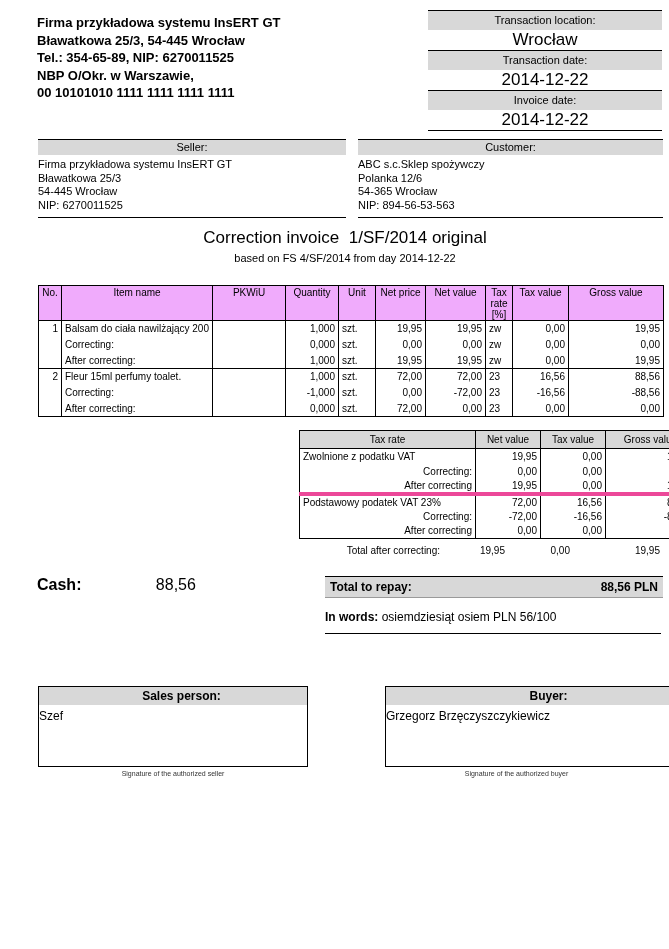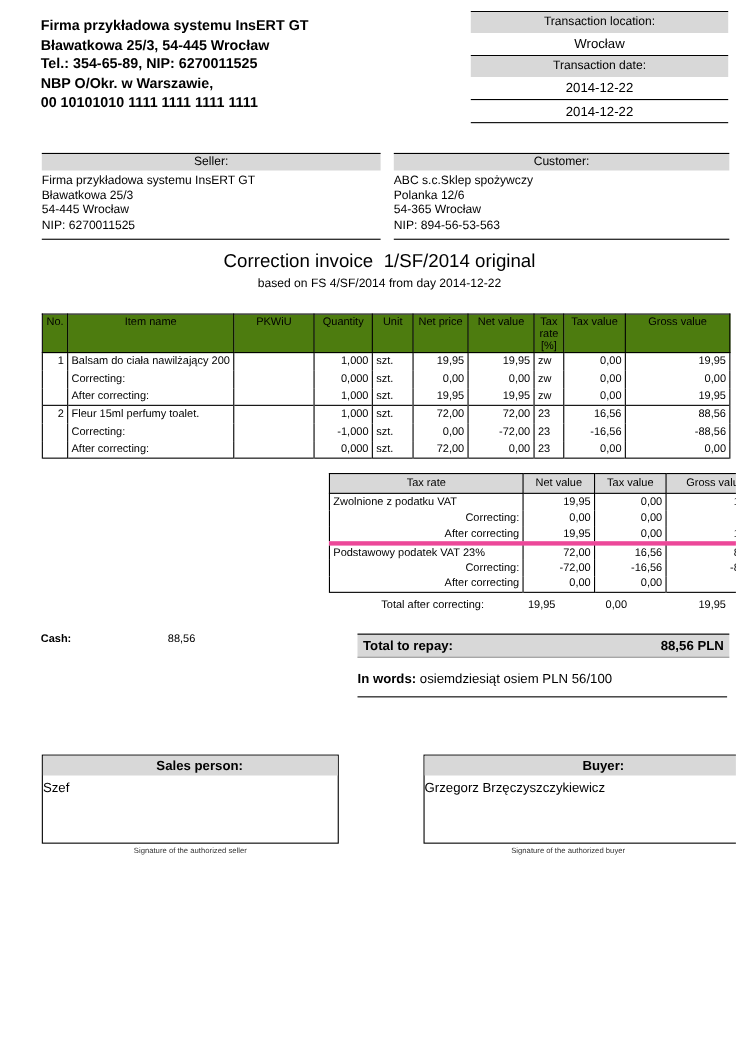--- a/index.html
+++ b/index.html
@@ -7,55 +7,55 @@
   body { font-family:"Liberation Sans","DejaVu Sans",sans-serif; color:#000; }
   .page { position:relative; width:669px; height:949px; background:#fff; overflow:hidden;border-radius:22px; }
 
   
   .company { position:absolute; left:37px; top:14px; font-size:13px; font-weight:bold; line-height:17.5px; }
 
   
   .tx-panel { position:absolute; left:428px; top:10px; width:234px; border-bottom:1.5px solid #000; }
   .tx-section { border-top:1.5px solid #000; }
   .tx-head { background:#d8d8d8; height:19px; line-height:19px; text-align:center; font-size:11px; }
-  .tx-val { height:20px; line-height:20px; text-align:center; font-size:12px; }
+  .tx-val { height:20px; line-height:20px; text-align:center; font-size:17px; }
 
   
   .party { position:absolute; top:139px; border-top:1.5px solid #000; border-bottom:1.5px solid #000; padding-bottom:5px; }
   .party.seller { left:38px; width:308px; }
   .party.customer { left:358px; width:305px; }
   .party-head { background:#d8d8d8; height:15px; line-height:15px; text-align:center; font-size:11px; }
   .party-lines { margin-top:3px; font-size:11px; line-height:13.5px; }
 
   
   .title { position:absolute; left:30px; top:228px; width:630px; text-align:center; font-size:17px; white-space:pre; }
   .subtitle { position:absolute; left:30px; top:252px; width:630px; text-align:center; font-size:11px; }
 
   
   table { border-collapse:collapse; table-layout:fixed; }
   .items-table { position:absolute; left:38px; top:285px; width:625px; border:1.5px solid #000; font-size:10px; }
-  .items-table th { background:#4d7c0f; border:1px solid #000; height:32px; vertical-align:top; text-align:center; font-weight:normal; padding-top:1px; }
+  .items-table th { background:#f0abfc; border:1px solid #000; height:32px; vertical-align:top; text-align:center; font-weight:normal; padding-top:1px; }
   .items-table th.multiline { white-space:pre-line; line-height:11px; }
   .items-table td { border-left:1px solid #000; border-right:1px solid #000; height:16px; padding:0 3px; overflow:hidden; white-space:nowrap; }
   .items-table tbody.group { border-top:1px solid #000; }
   .num { text-align:right; }
   .ctr { text-align:left; }
 
   .tax-table { position:absolute; left:267px; top:430px; width:396px; border:1.5px solid #000; font-size:10px;margin-left:32px; }
   .tax-table th { background:#d8d8d8; border:1px solid #000; height:18px; text-align:center; font-weight:normal; vertical-align:middle; }
   .tax-table td { border-left:1px solid #000; border-right:1px solid #000; height:15px; padding:0 3px; overflow:hidden; white-space:nowrap; }
   .tax-table tbody.group2 { border-top:4px solid #ec4899; }
   .lbl-left { text-align:left; }
   .lbl-right { text-align:right; }
 
   .tax-totals { position:absolute; left:267px; top:542px; width:396px; font-size:10px; }
   .tax-totals td { height:16px; padding:0 3px; text-align:right; white-space:nowrap; }
 
   
-  .cash { position:absolute; left:37px; top:576px; font-size:10px; }
+  .cash { position:absolute; left:37px; top:576px; font-size:16px; }
   .cash .cash-label { font-weight:bold; }
   .cash .cash-value { display:inline-block; width:110px; text-align:right; }
   .repay-bar { position:absolute; left:325px; top:576px; width:338px; height:22px; background:#d8d8d8;
                border-top:1.5px solid #000; border-bottom:1px solid #9a9a9a;
                display:flex; justify-content:space-between; align-items:center; padding:0 5px; font-size:12px; font-weight:bold; }
   .in-words { position:absolute; left:325px; top:610px; width:338px; font-size:12px; }
   .in-words .iw-label { font-weight:bold; }
   .in-words-line { position:absolute; left:325px; top:633px; width:336px; height:0; border-top:1px solid #000; }
 
   
@@ -84,20 +84,21 @@
   <div class="tx-panel">
     <div class="tx-section">
       <div class="tx-head">Transaction location:</div>
       <div class="tx-val">Wrocław</div>
     </div>
     <div class="tx-section">
       <div class="tx-head">Transaction date:</div>
       <div class="tx-val">2014-12-22</div>
     </div>
     <div class="tx-section">
+      <div class="tx-head">Invoice date:</div>
       <div class="tx-val">2014-12-22</div>
     </div>
   </div>
 
   <div class="party seller">
     <div class="party-head">Seller:</div>
     <div class="party-lines">
       <div>Firma przykładowa systemu InsERT GT</div>
       <div>Bławatkowa 25/3</div>
       <div>54-445 Wrocław</div>

